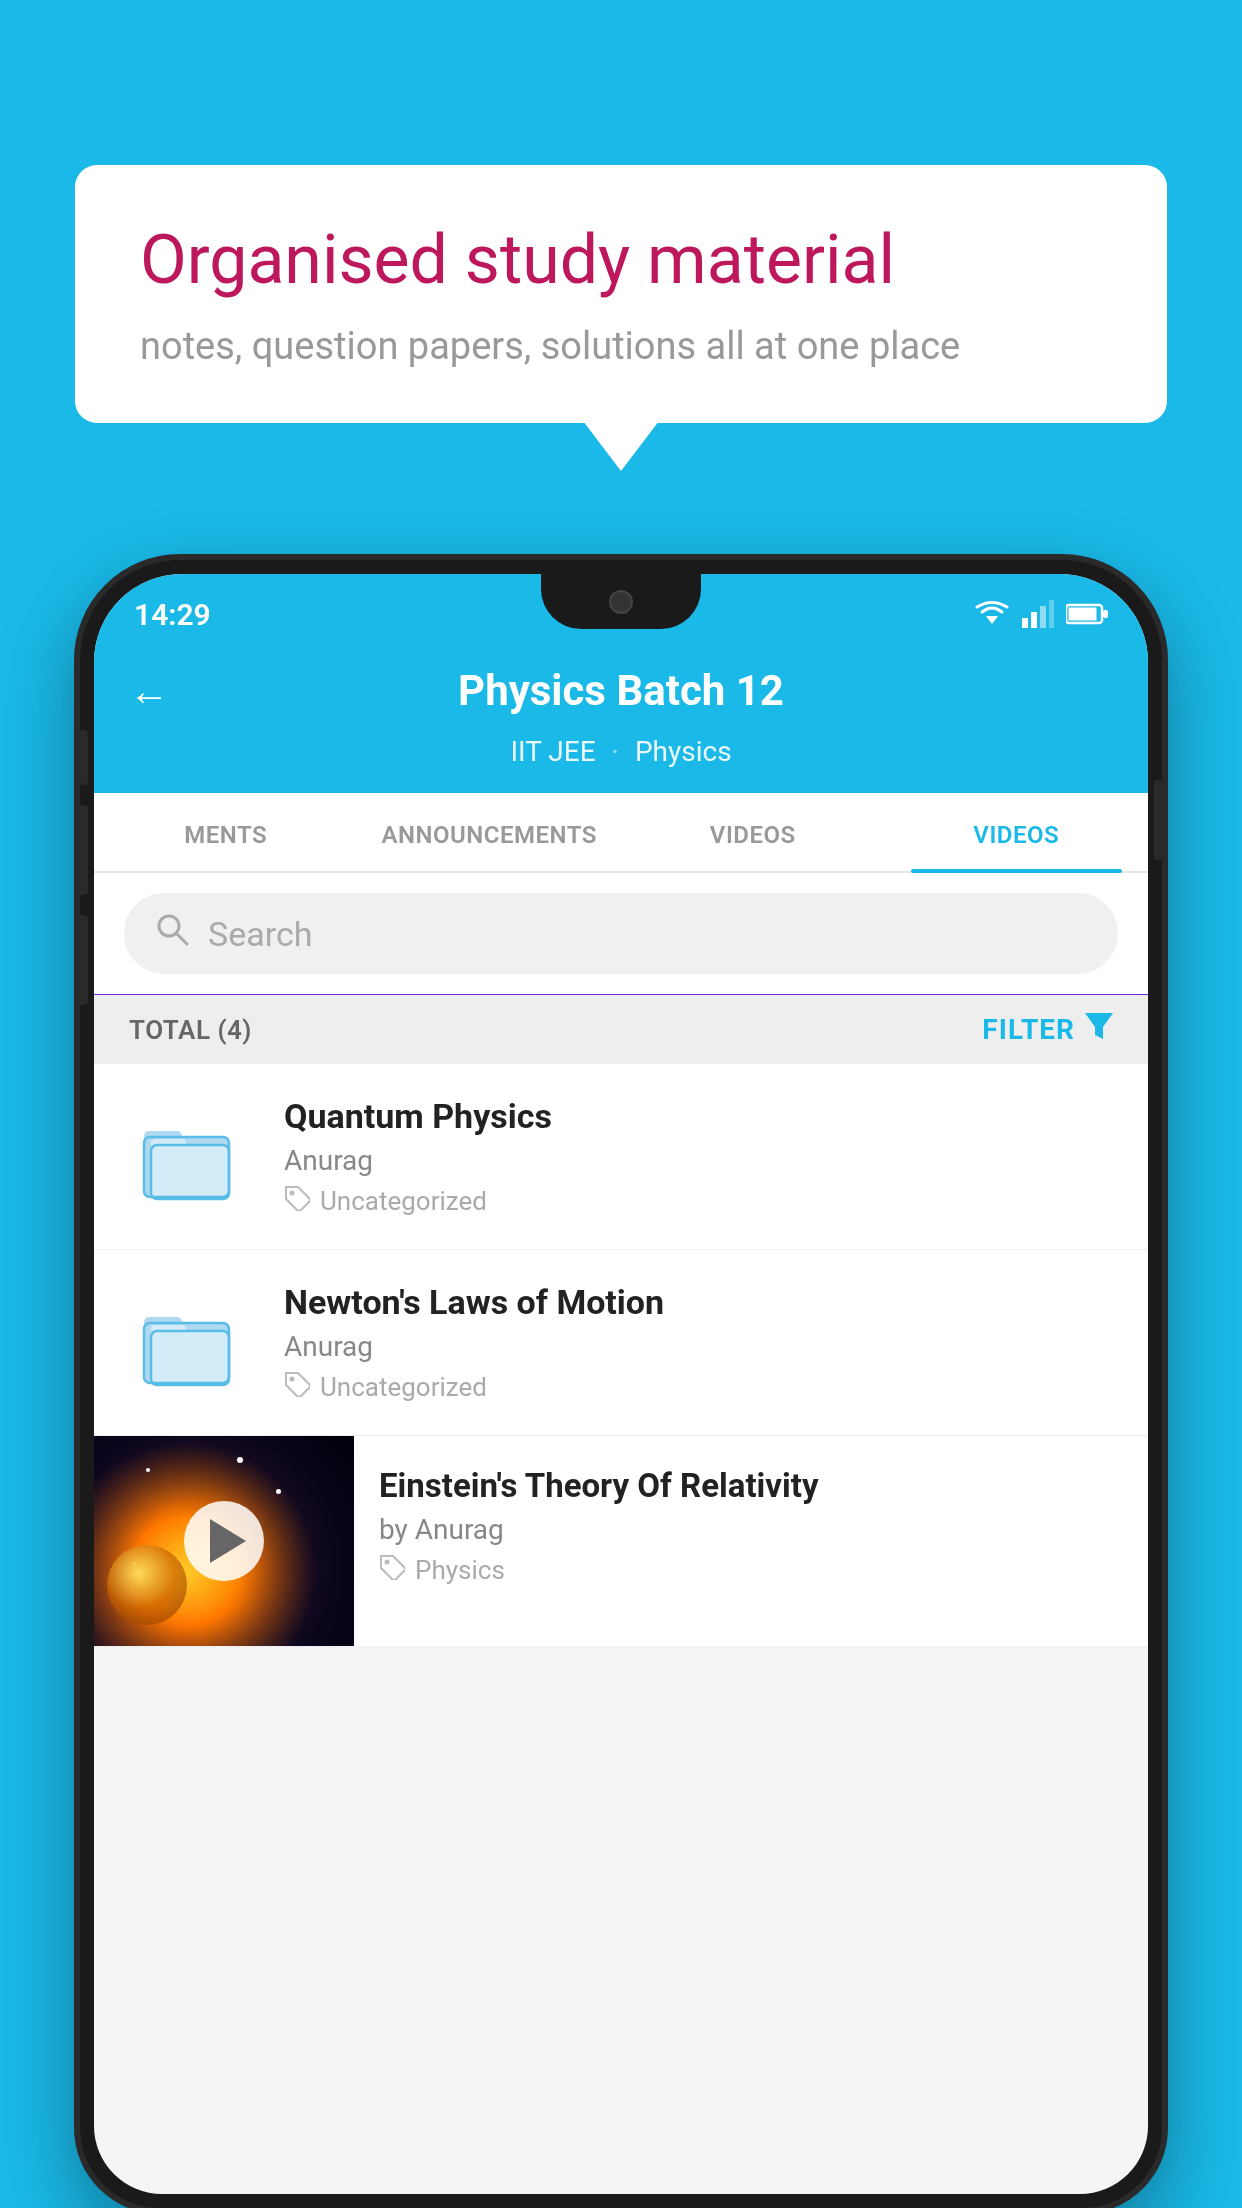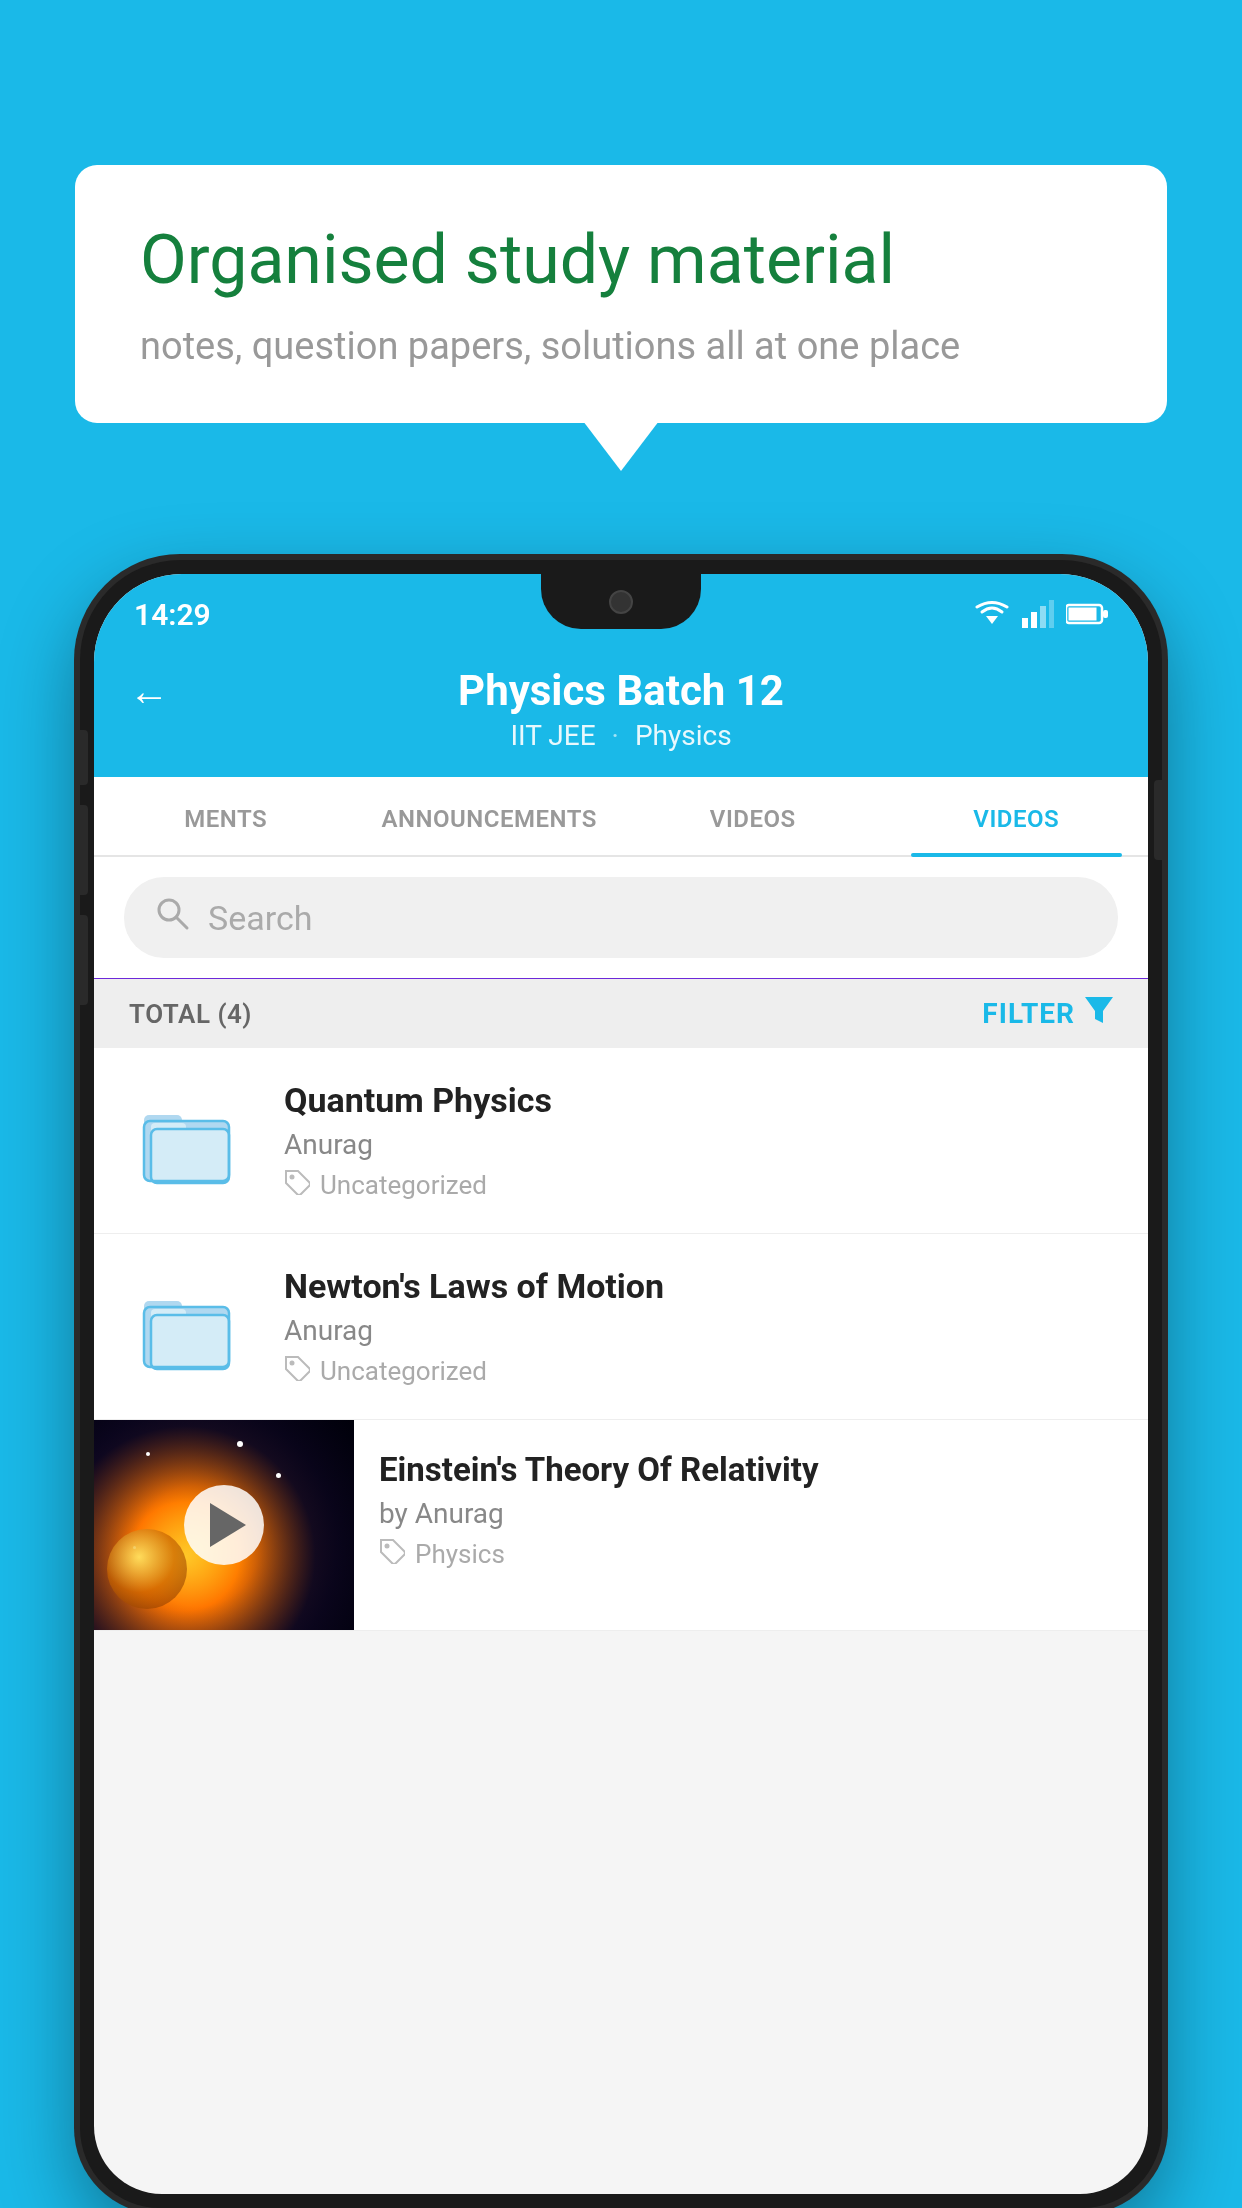--- a/index.html
+++ b/index.html
@@ -29,21 +29,21 @@
       bottom: -48px;
       left: 50%;
       transform: translateX(-50%);
       width: 0;
       height: 0;
       border-left: 38px solid transparent;
       border-right: 38px solid transparent;
       border-top: 50px solid #ffffff;
     }
     .bubble-title {
-      color: #15803d;
+      color: #be185d;
       font-size: 68px;
       font-weight: 400;
       line-height: 1.2;
       margin-bottom: 22px;
     }
     .bubble-subtitle {
       color: #999999;
       font-size: 38px;
       font-weight: 400;
     }
@@ -144,20 +144,21 @@
     }
     .header-subtitle {
       color: rgba(255,255,255,0.9);
       font-size: 28px;
       margin-top: 4px;
       display: flex;
       gap: 16px;
     }
     .header-subtitle span {
       color: rgba(255,255,255,0.9);
+      margin-top: 16px;
     }
     .header-subtitle .sep {
       color: rgba(255,255,255,0.6);
     }
 
     
     .tabs-bar {
       background: white;
       display: flex;
       border-bottom: 2px solid #e5e5e5;

